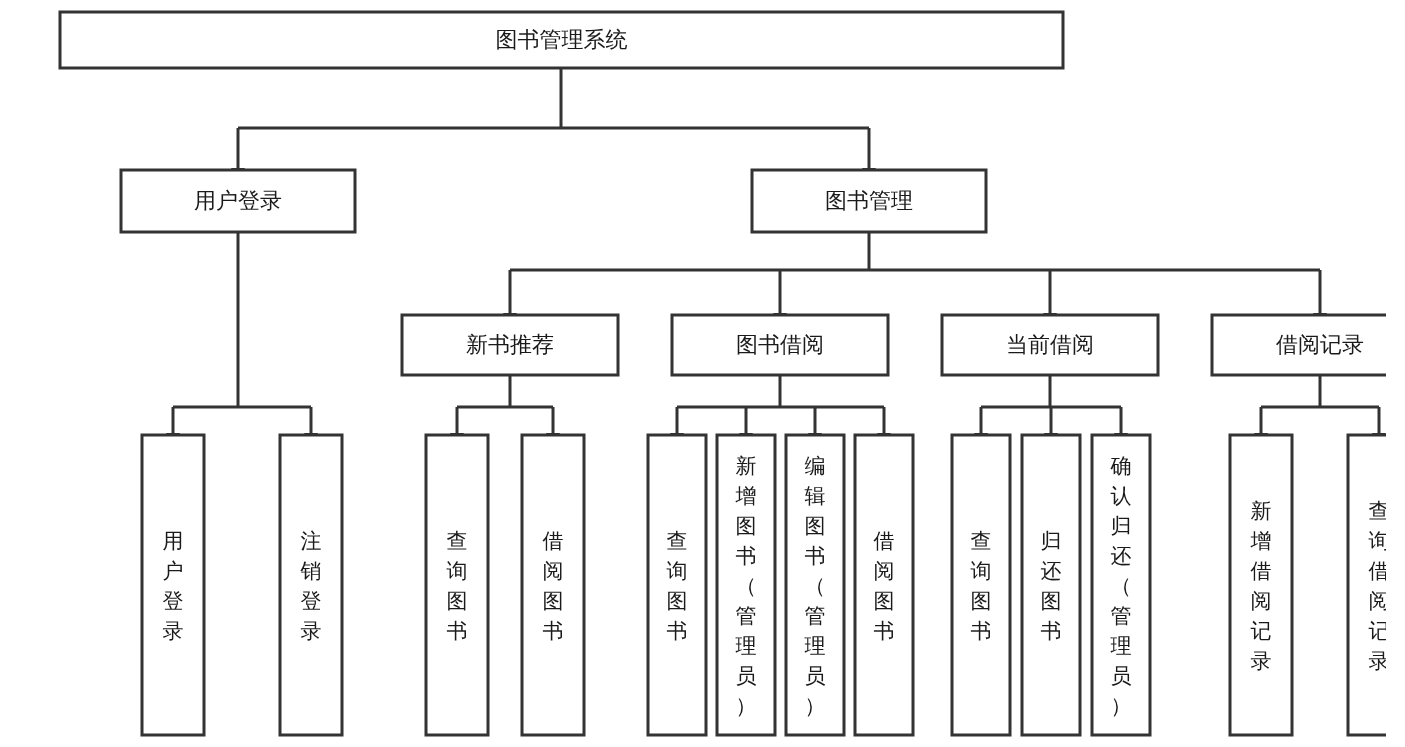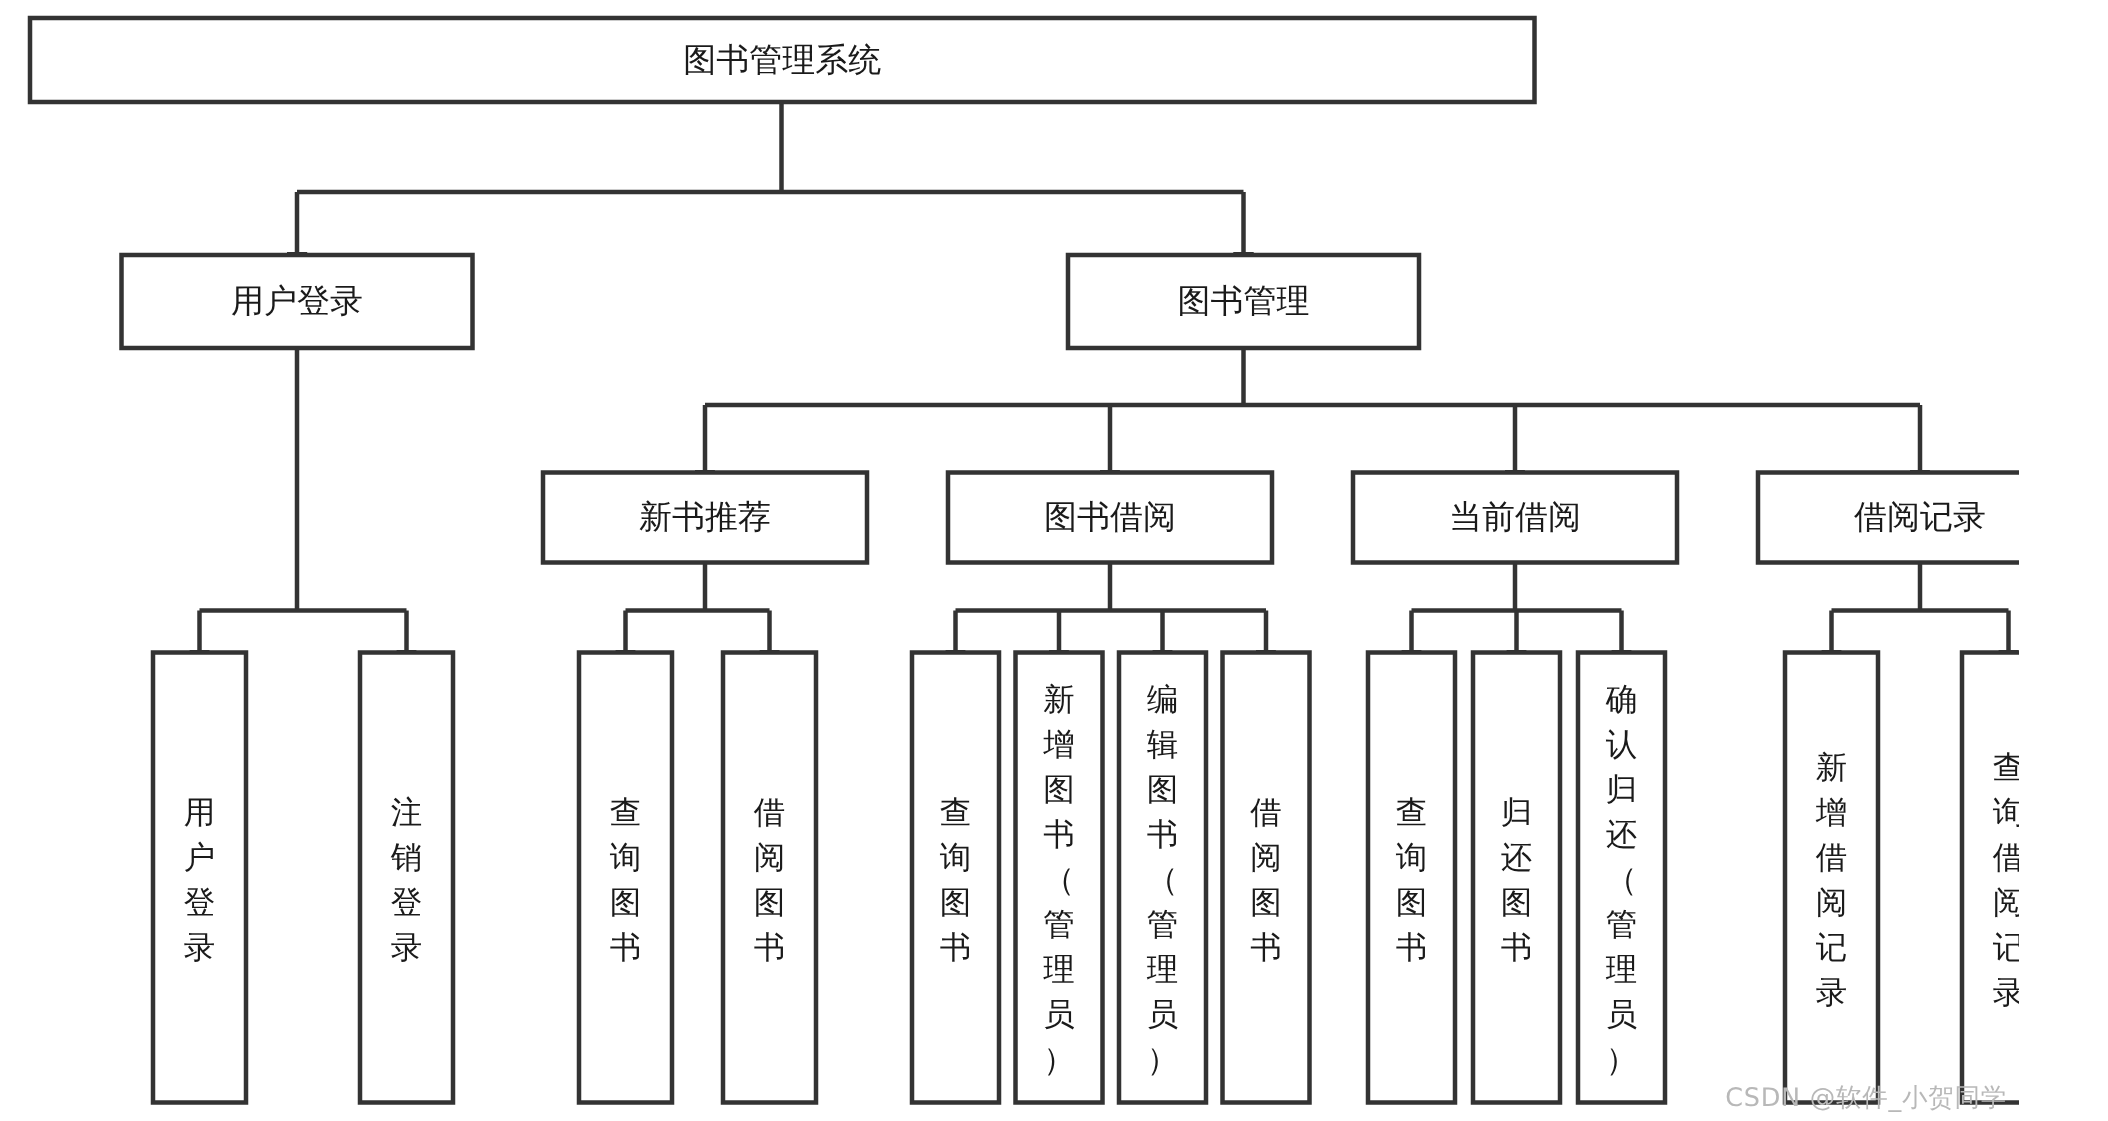--- a/index.html
+++ b/index.html
@@ -10,20 +10,21 @@
   }
   body {
     font-family: "DejaVu Sans", "Liberation Sans", sans-serif;
   }
   #diagram-root {
     position: relative;
     width: 1346px;
     height: 747px;
     background: #ffffff;
     overflow: hidden;
+    margin-left: 40px;
   }
   svg#flowchart {
     display: block;
     width: 1405px;
     height: 747px;
   }
   .node-box {
     fill: #ffffff;
     stroke: #333333;
     stroke-width: 3;
@@ -188,14 +189,13 @@
           <text x="1221" y="518.4" class="node-label-vertical"><tspan x="1221" dy="0">新</tspan><tspan x="1221" dy="30">增</tspan><tspan x="1221" dy="30">借</tspan><tspan x="1221" dy="30">阅</tspan><tspan x="1221" dy="30">记</tspan><tspan x="1221" dy="30">录</tspan></text>
         </g>
         <g>
           <rect x="1308" y="435" width="62" height="300" class="node-box"></rect>
           <text x="1339" y="518.4" class="node-label-vertical"><tspan x="1339" dy="0">查</tspan><tspan x="1339" dy="30">询</tspan><tspan x="1339" dy="30">借</tspan><tspan x="1339" dy="30">阅</tspan><tspan x="1339" dy="30">记</tspan><tspan x="1339" dy="30">录</tspan></text>
         </g>
       </g>
 
   </svg>
 
-  <div class="watermark">CSDN @软件_小贺同学</div>
 </div>
 
 </body></html>

